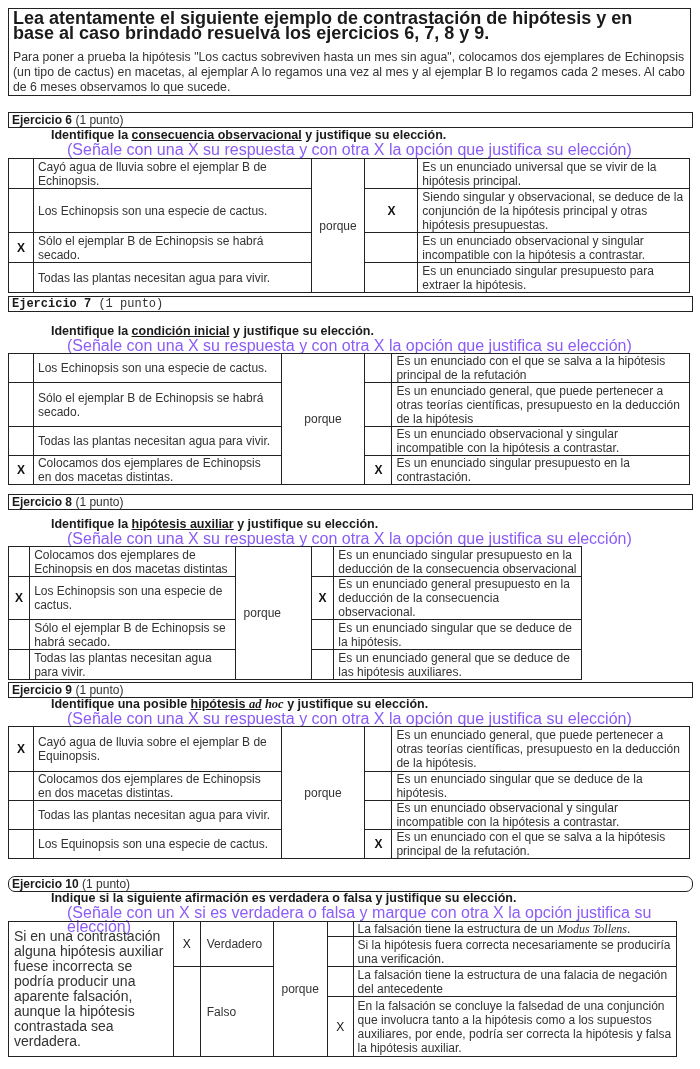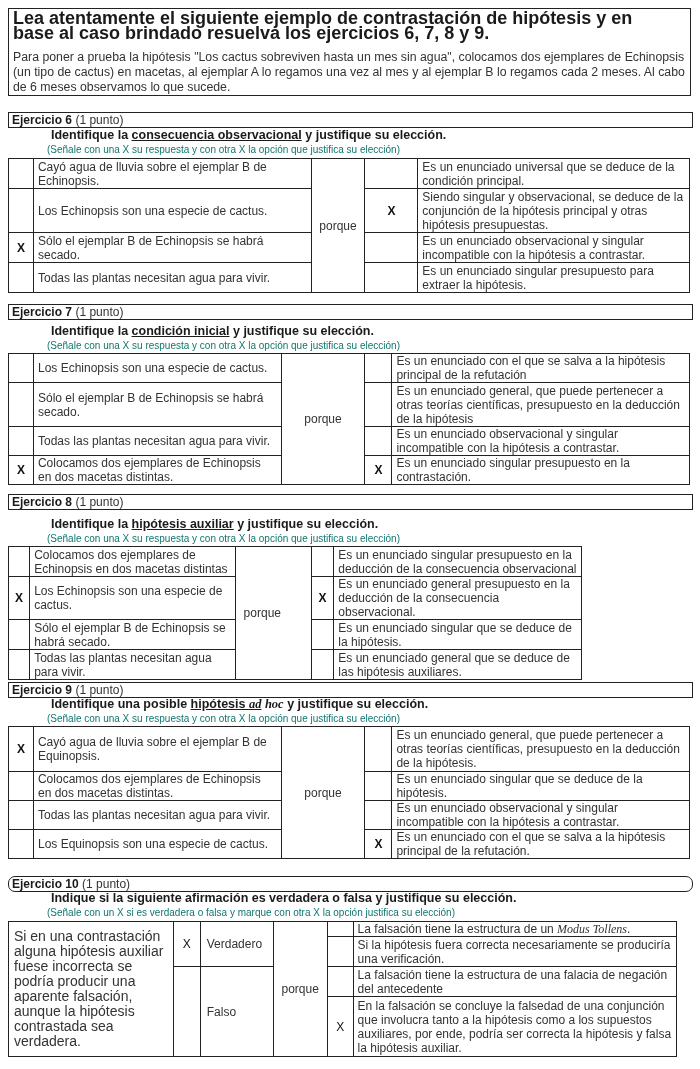--- a/index.html
+++ b/index.html
@@ -17,21 +17,21 @@
   .intro-body { font-size: 12.3px; line-height: 15px; margin-top: 9px; color: #333; }
 
   .sec-bar {
     left: 8px; width: 680px; height: 14px; border: 1px solid #222;
     font-size: 12px; line-height: 14px; padding-left: 3px; box-sizing: content-box;
   }
   .sec-bar b { font-weight: bold; }
   .sec-bar .pts { color: #333; }
   .instr { left: 12px; font-size: 12.5px; font-weight: bold; line-height: 15px; }
   .instr u { text-decoration: underline; }
-  .hint { left: 8px; font-size: 10px; line-height: 14px; color: #0f766e; }
+  .hint { left: 28px; font-size: 16px; line-height: 14px; color: #8b5cf6; }
 
   table.q {
     position: absolute; border-collapse: collapse; font-size: 12px; color: #333;
   }
   table.q td {
     border: 1px solid #222; padding: 0 4px; line-height: 14px; vertical-align: middle;
   }
   table.q td.mark { text-align: center; font-weight: bold; color: #111; padding: 0; }
   table.q td.porque { text-align: center; }
   table.q td.porque.left { text-align: left; padding-left: 8px; }
@@ -59,21 +59,21 @@
       <col style="width:54px">
       <col style="width:53px">
       <col style="width:272px">
     </colgroup>
   <tbody>
       <tr style="height:30px">
     <td class="mark"></td>
     <td>Cayó agua de lluvia sobre el ejemplar B de Echinopsis.</td>
     <td class="porque" rowspan="4">porque</td>
     <td class="mark"></td>
-    <td>Es un enunciado universal que se deduce de la condición principal.</td>
+    <td>Es un enunciado universal que se vivir de la hipótesis principal.</td>
   </tr>
   <tr style="height:44px">
     <td class="mark"></td>
     <td>Los Echinopsis son una especie de cactus.</td>
     <td class="mark">X</td>
     <td>Siendo singular y observacional, se deduce de la conjunción de la hipótesis principal y otras hipótesis presupuestas.</td>
   </tr>
   <tr style="height:30px">
     <td class="mark">X</td>
     <td>Sólo el ejemplar B de Echinopsis se habrá secado.</td>
@@ -82,21 +82,21 @@
   </tr>
   <tr style="height:30px">
     <td class="mark"></td>
     <td>Todas las plantas necesitan agua para vivir.</td>
     <td class="mark"></td>
     <td>Es un enunciado singular presupuesto para extraer la hipótesis.</td>
   </tr>
 </tbody>
   </table>
 
-<div class="abs sec-bar" style="top:304px;">
+<div class="abs sec-bar" style="top:296px;font-family:Liberation Mono, monospace;">
   <b>Ejercicio 7</b>
   <span class="pts">(1 punto)</span>
 </div>
 <div class="abs instr" style="top:324px;"><span>Identifique la </span><u>condición inicial</u><span> y justifique su elección.</span></div>
 <div class="abs hint" style="top:339px;">(Señale con una X su respuesta y con otra X la opción que justifica su elección)</div>
 <table class="q" style="left:8px; top:353px; width:682px;">
   <colgroup>
       <col style="width:25px">
       <col style="width:248px">
       <col style="width:84px">

